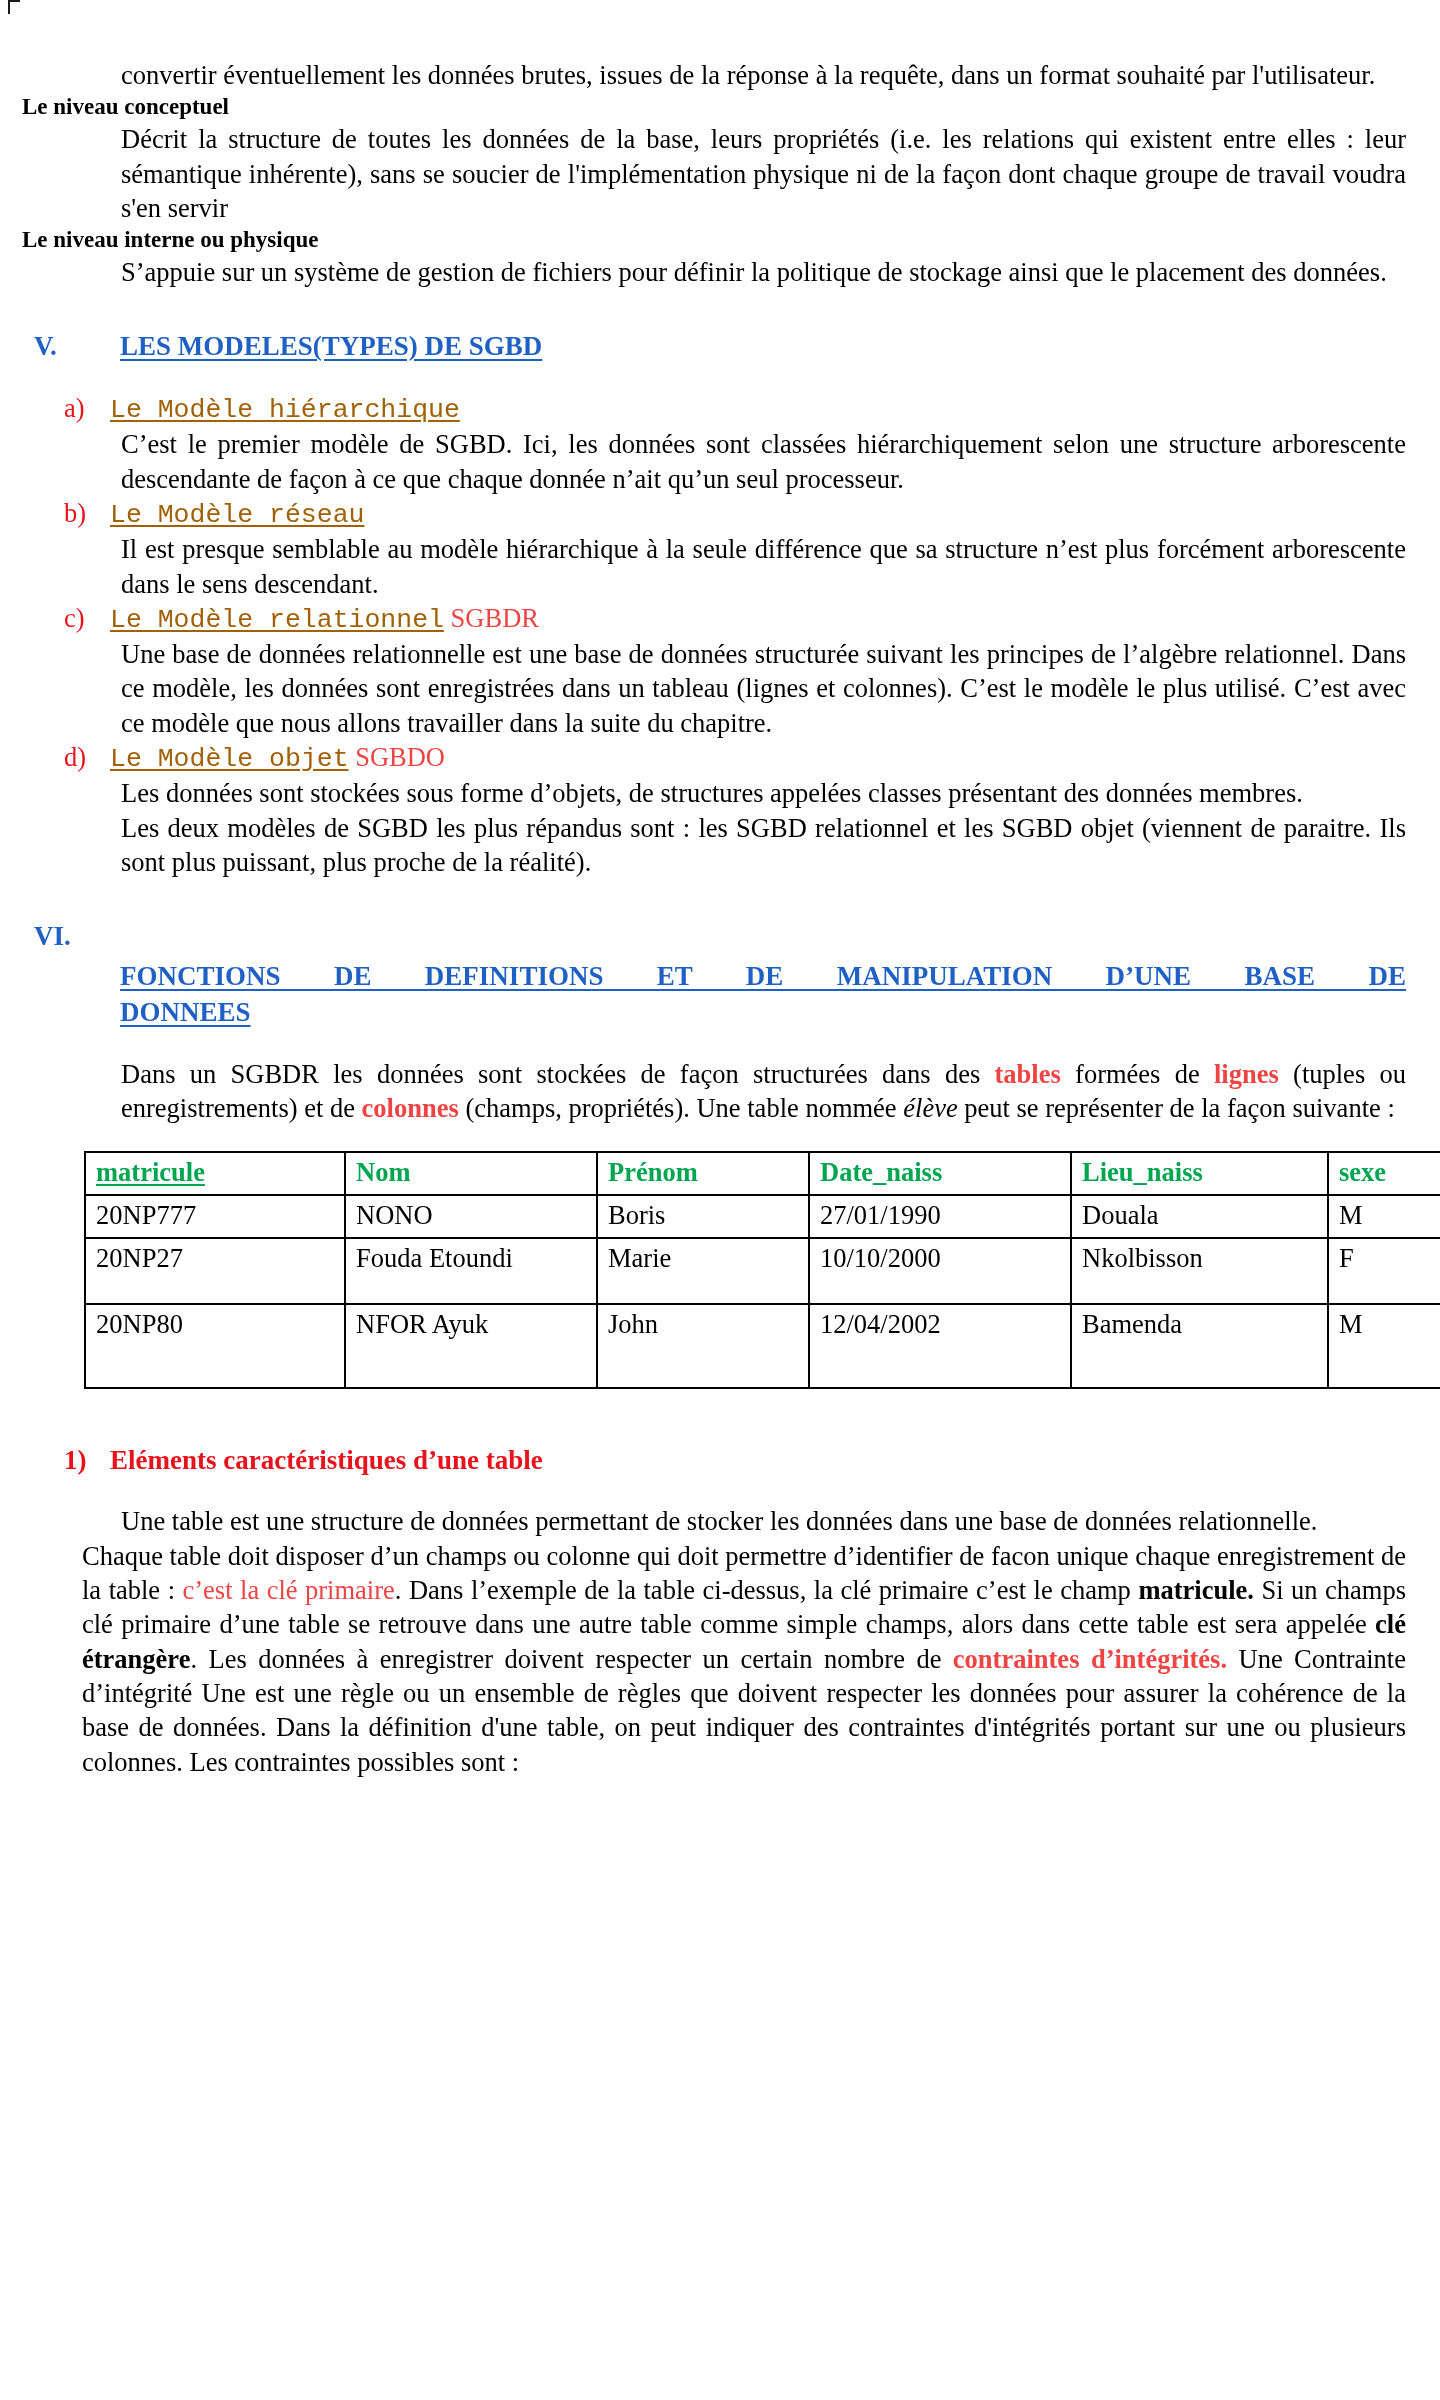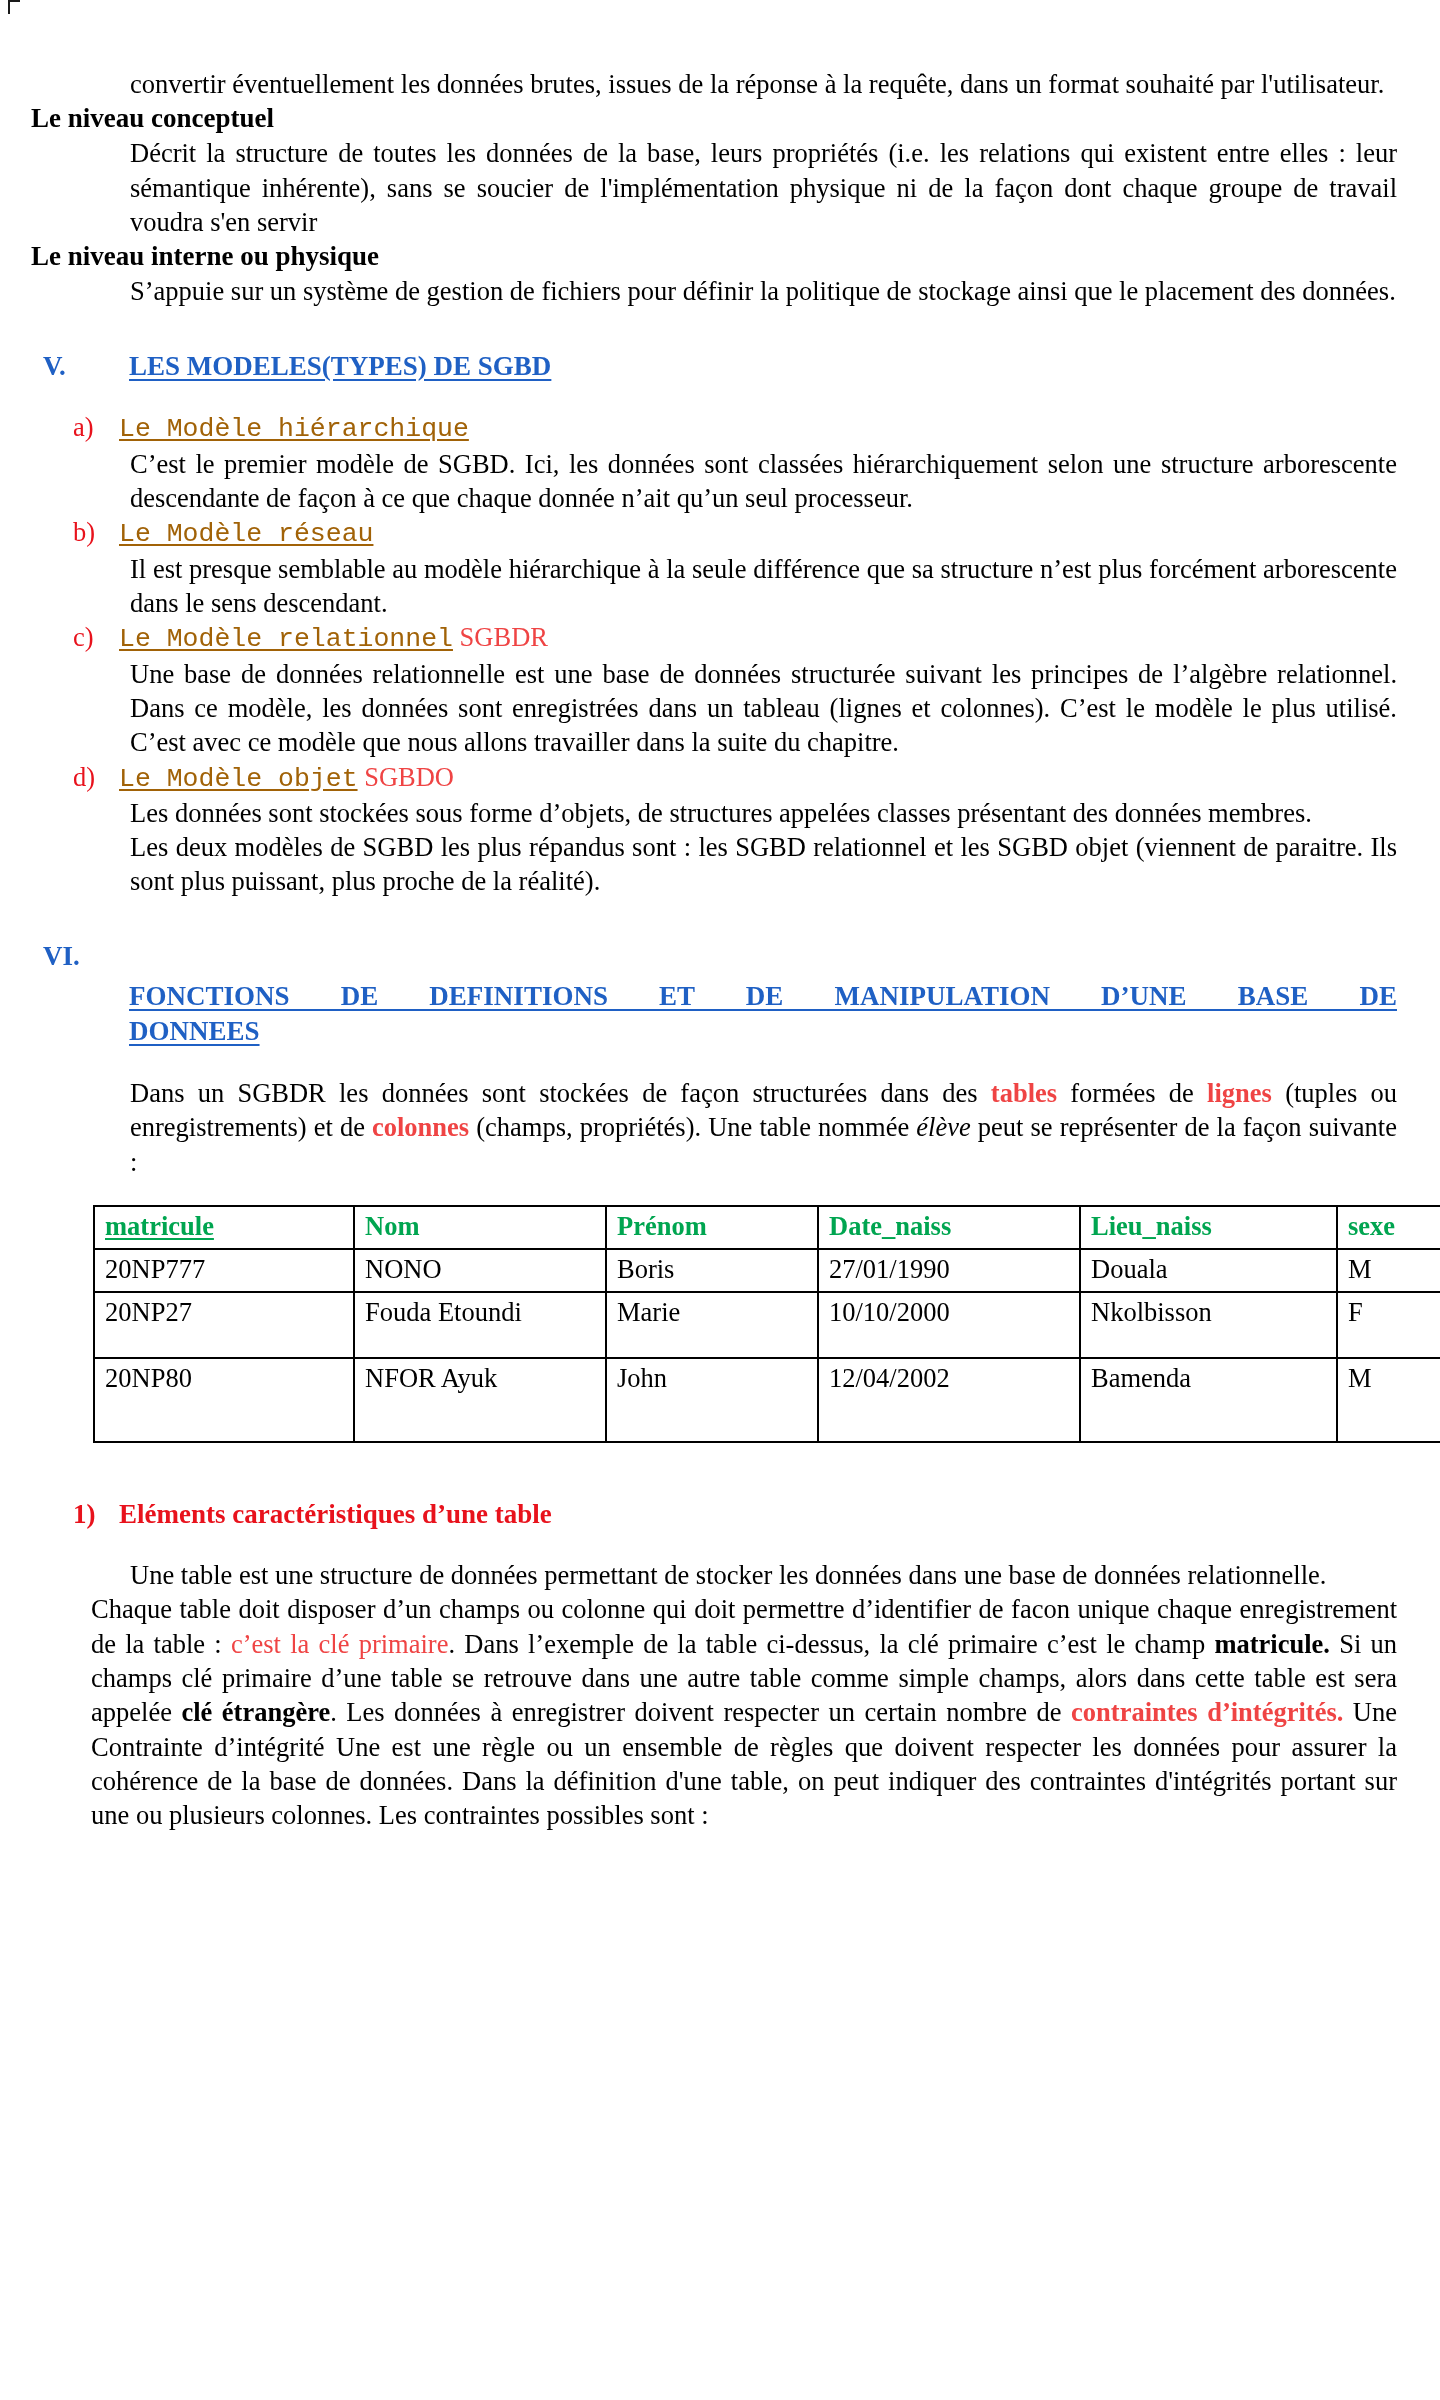--- a/index.html
+++ b/index.html
@@ -11,21 +11,21 @@
     width: 1440px;
     min-height: 2400px;
     font-family: "Liberation Serif", "DejaVu Serif", serif;
     color: #000000;
     -webkit-font-smoothing: antialiased;
   }
   .page {
     position: relative;
     width: 1440px;
     min-height: 2400px;
-    padding: 9px;
+    padding: 0;
     box-sizing: border-box;
   }
   
   .corner-mark {
     position: absolute;
     left: 8px;
     top: 0px;
     width: 10px;
     height: 12px;
     border-left: 2px solid #1a1a1a;
@@ -40,21 +40,21 @@
   .body-text {
     font-size: 26.5px;
     line-height: 1.295;
     text-align: justify;
     text-justify: inter-word;
   }
   .indent-1 { margin-left: 107px; }
   .indent-2 { margin-left: 68px; }
 
   .head-bold {
-    font-size: 27px;
+    font-size: 23px;
     font-weight: bold;
     line-height: 1.30;
     margin-left: 8px;
   }
 
   
   .section-head {
     display: flex;
     color: #1F60C4;
     font-weight: bold;

